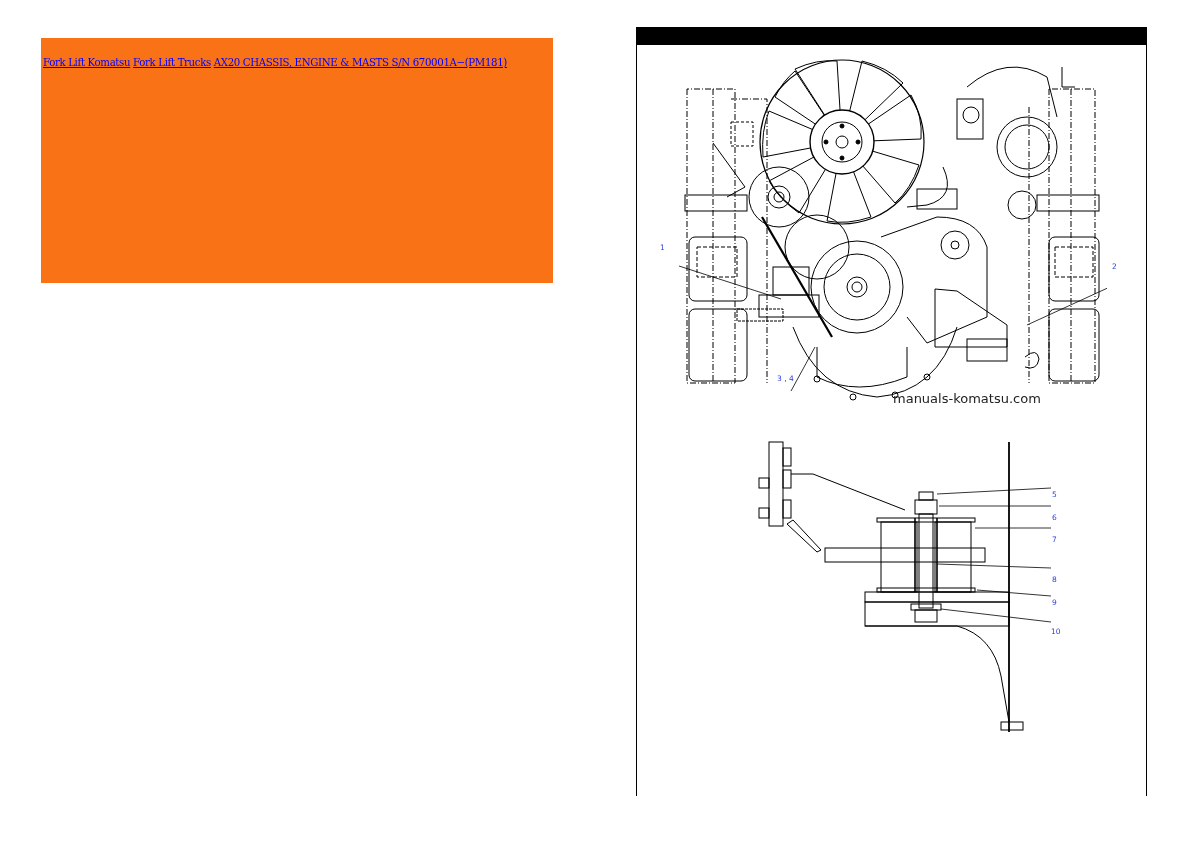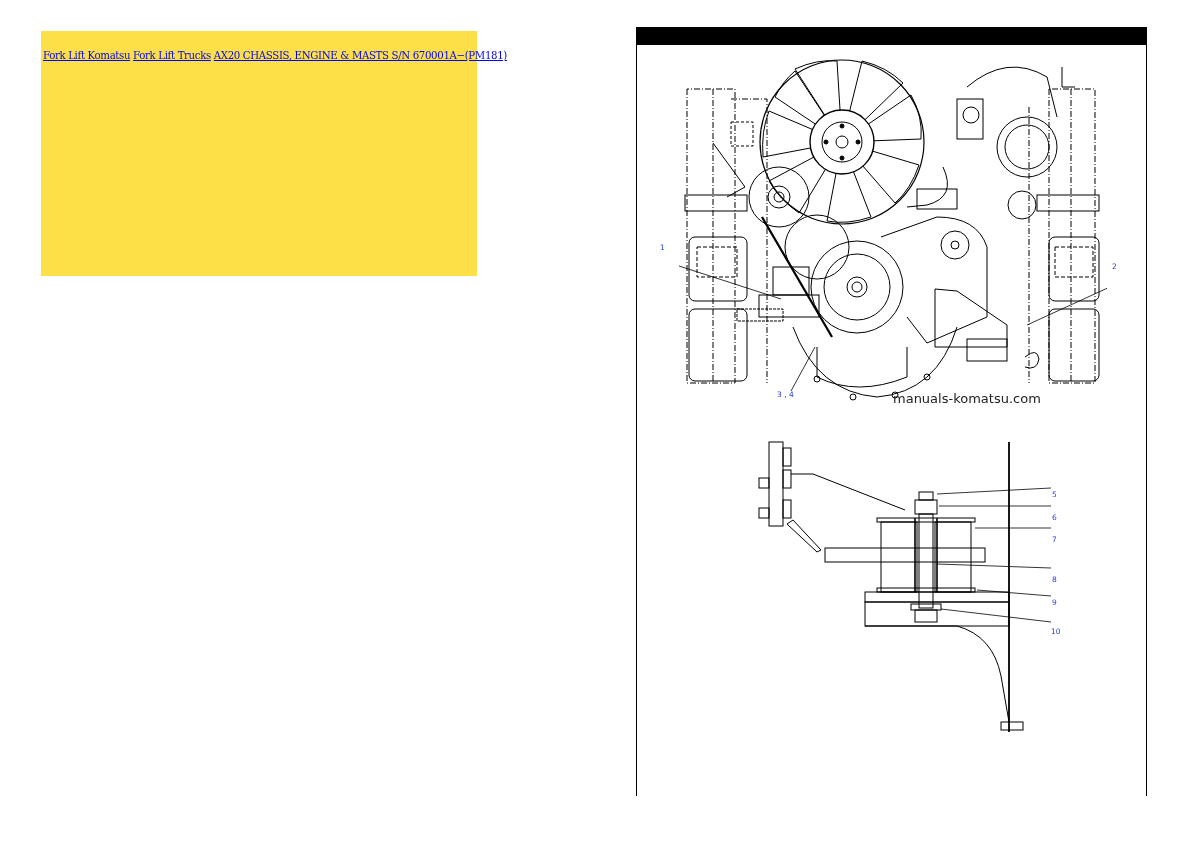--- a/index.html
+++ b/index.html
@@ -2,22 +2,22 @@
 <html><head>
   <meta charset="utf-8">
   <style>
     html, body { margin: 0; padding: 0; }
     body {
       width: 1190px; height: 842px; position: relative; overflow: hidden;
       background: #ffffff;
       font-family: "DejaVu Serif", serif;
     }
     .left-header {
-      position: absolute; left: 41px; top: 31px; width: 436px; height: 245px;
-      background: #fde047;
+      position: absolute; left: 41px; top: 38px; width: 512px; height: 245px;
+      background: #f97316;
     }
     .breadcrumb {
       position: absolute; left: 2px; top: 19px; white-space: nowrap;
       font-family: "DejaVu Serif", serif; font-size: 10.2px; letter-spacing: -0.35px;
     }
     .breadcrumb a {
       color: #0000ff; text-decoration: underline; cursor: pointer;
     }
     .right-page {
       position: absolute; left: 636px; top: 27px; width: 511px; height: 769px;
@@ -135,21 +135,21 @@
 
     <path d="M12 219 L114 252" stroke-width="0.8"></path>
     <path d="M445 239 L360 278" stroke-width="0.8"></path>
     <path d="M124 344 L148 300" stroke-width="0.8"></path>
 
     <path d="M358 310 Q370 300 372 312 Q370 324 358 320"></path>
   </svg>
 
   <span class="callout" style="left:23px; top:216px;">1</span>
   <span class="callout" style="left:475px; top:235px;">2</span>
-  <span class="callout" style="left:140px; top:347px;margin-top:16px;">3 , 4</span>
+  <span class="callout" style="left:140px; top:347px;">3 , 4</span>
   <span class="watermark" style="left:256px; top:364px;">manuals-komatsu.com</span>
 
   <svg style="left:120px; top:405px;" width="300" height="320" viewBox="0 0 300 320" fill="none" stroke="#000" stroke-width="1">
 
     <path d="M252 10 L252 300" stroke-width="1.8"></path>
 
     <rect x="12" y="10" width="14" height="84"></rect>
     <rect x="26" y="16" width="8" height="18"></rect>
     <rect x="26" y="38" width="8" height="18"></rect>
     <rect x="26" y="68" width="8" height="18"></rect>

